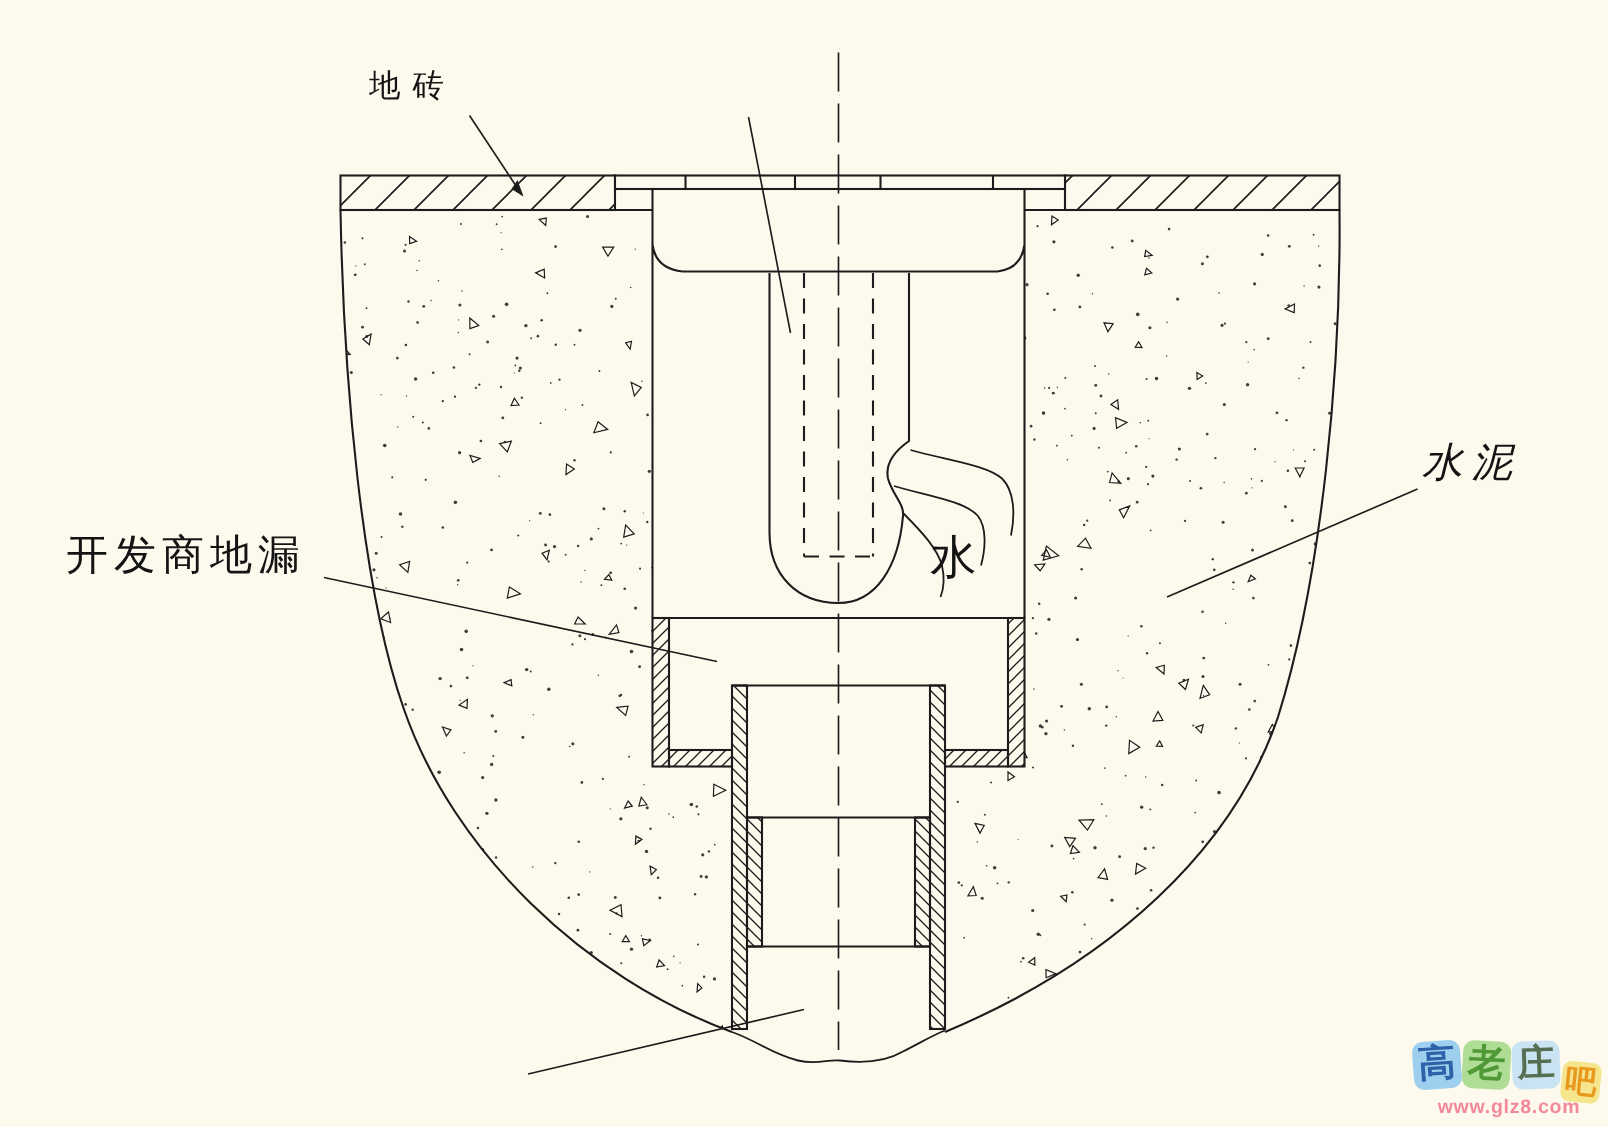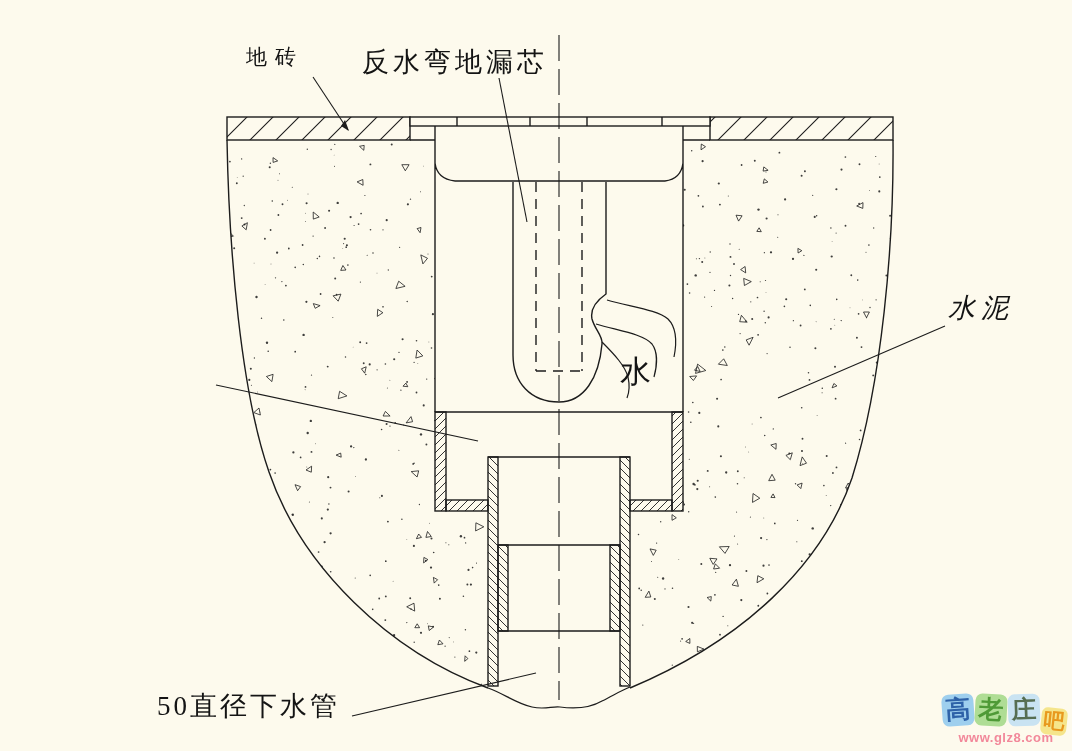--- a/index.html
+++ b/index.html
@@ -814,24 +814,23 @@
       <path d="M499,78 L527,222"></path>
       <path d="M216,385 L478,441"></path>
       <path d="M945,326 L778,398"></path>
       <path d="M352,716 L536,673"></path>
     </g>
     <polygon points="349,131 341,126 345,120" fill="#1c1c1c" stroke="none"></polygon>
   </g>
 </svg>
 
 <div class="lbl" style="left:246px;top:46px;font-size:21px;letter-spacing:8px;">地砖</div>
-<div class="lbl" style="left:362px;top:48px;font-size:27px;letter-spacing:4px;">反水弯地漏芯</div>
 <div class="lbl" style="left:948px;top:294px;font-size:27px;letter-spacing:6px;font-style:italic;">水泥</div>
+<div class="lbl" style="left:44px;top:356px;font-size:28px;letter-spacing:4px;">开发商地漏</div>
 <div class="lbl" style="left:620px;top:355px;font-size:31px;">水</div>
-<div class="lbl" style="left:157px;top:692px;font-size:27px;letter-spacing:3px;">50直径下水管</div>
 
 <div class="watermark">
   <div class="wm-tiles">
     <span class="wm-tile" style="background: rgb(158, 207, 238); color: rgb(46, 98, 168);">高</span>
     <span class="wm-tile" style="background: rgb(175, 221, 149); color: rgb(79, 154, 55);">老</span>
     <span class="wm-tile" style="background: rgb(201, 227, 242); color: rgb(86, 110, 82);">庄</span>
     <span class="wm-ba" style="background: rgb(245, 229, 140); color: rgb(232, 153, 30);">吧</span>
   </div>
   <div class="wm-url" style="color: rgb(242, 136, 154); text-align: center;">www.glz8.com</div>
 </div>

